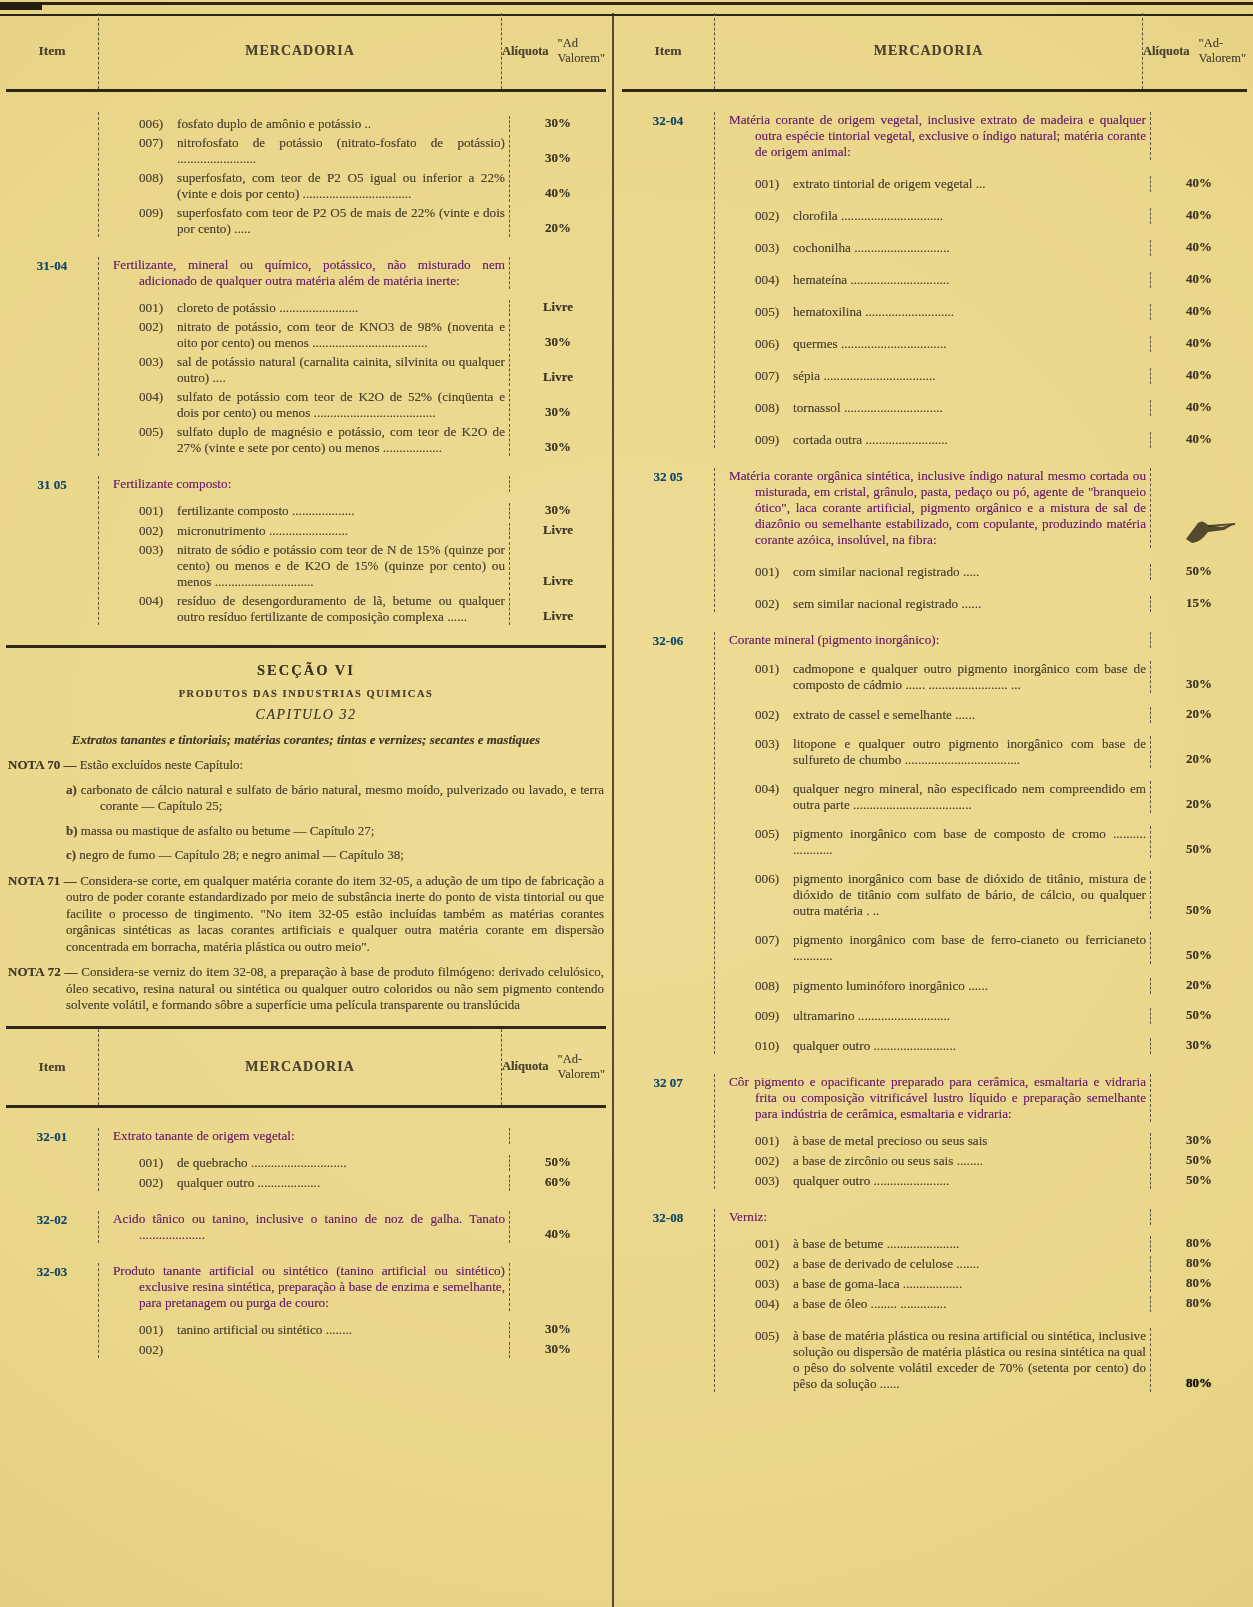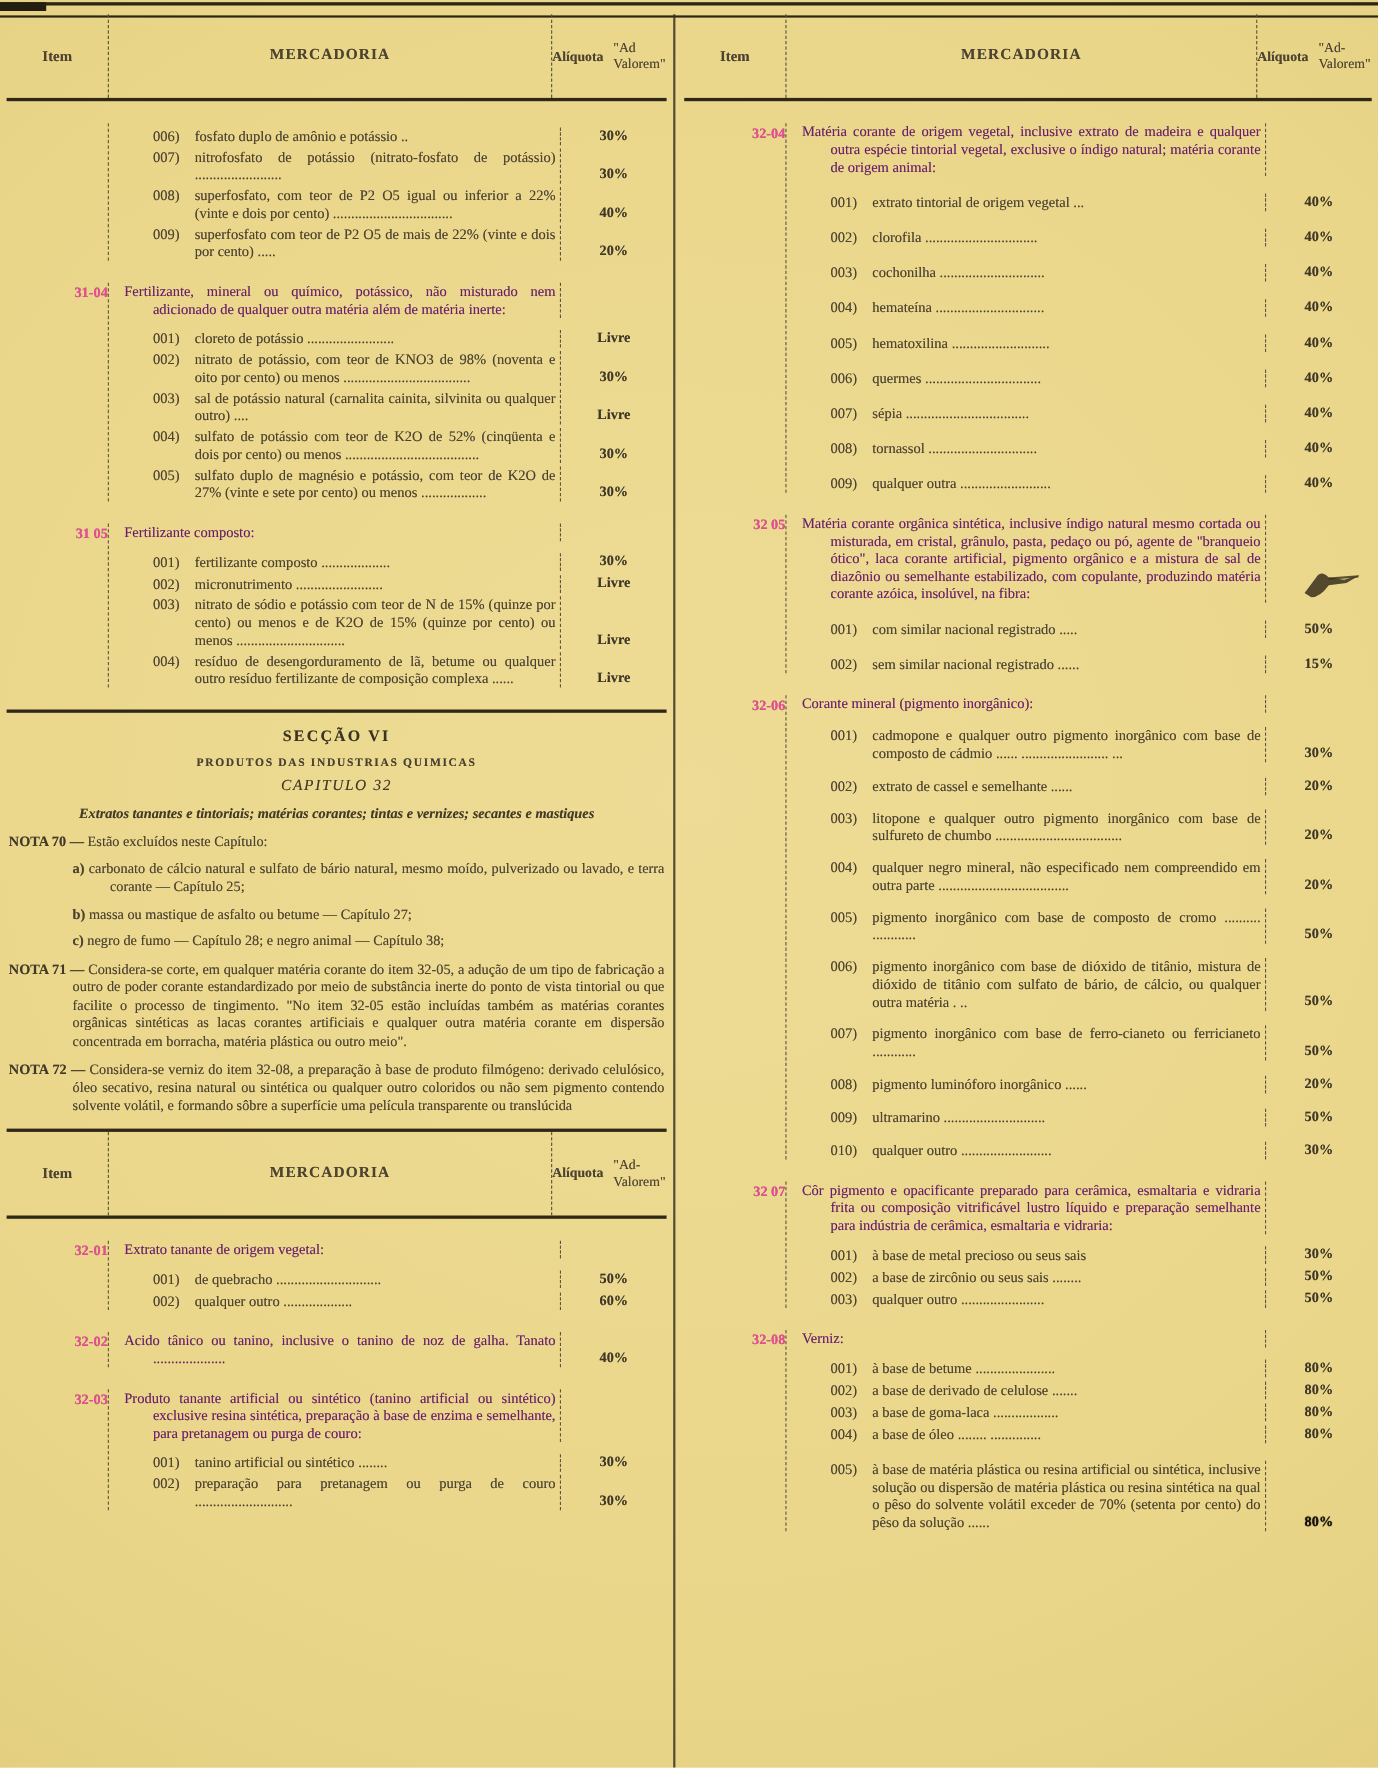--- a/index.html
+++ b/index.html
@@ -25,21 +25,21 @@
   .thead .h-item{width:92px;display:flex;align-items:center;justify-content:center;font-weight:bold;font-size:13.5px;}
   .thead .h-merc{flex:1;display:flex;align-items:center;justify-content:center;font-weight:bold;font-size:14px;letter-spacing:1px;
      border-left:1px dashed #57503c;border-right:1px dashed #57503c;}
   .thead .h-aliq{width:104px;display:flex;align-items:center;justify-content:center;gap:9px;font-size:12.5px;}
   .thead .h-aliq .a1{font-weight:bold;}
   .rule-heavy{border-top:3px solid #2f2818;height:0;}
 
   
   .tbody{padding-top:20px;}
   .block{display:flex;margin-bottom:20px;}
-  .col-item{width:92px;flex:none;font-weight:bold;font-size:13px;padding-top:1px;text-align:right;color:#ec4899;}
+  .col-item{width:92px;flex:none;font-weight:bold;font-size:13px;padding-top:1px;text-align:center;color:#0c4a6e;}
   .col-body{flex:1;border-left:1px dashed #5d5540;padding-left:14px;min-height:10px;}
   .row{display:flex;align-items:flex-end;}
   .desc{flex:1;border-right:1px dashed #5d5540;padding-right:4px;font-size:13.2px;line-height:16px;text-align:justify;}
   .desc.heading{padding-left:26px;text-indent:-26px;color:#701a75;}
   .row.sub{margin-top:3px;}
   .row.sub .desc{display:flex;text-indent:0;padding-left:26px;}
   .num{width:38px;flex:none;}
   .txt{flex:1;text-align:justify;}
   .rate{width:96px;flex:none;text-align:center;font-weight:bold;font-size:13px;color:#3e3626;padding-bottom:1px;}
   .rate.strong{color:#17120a;text-shadow:0 0 1px #17120a;}
@@ -271,21 +271,20 @@
           <div class="row sub">
             <div class="desc">
               <span class="num">001)</span>
               <span class="txt">tanino artificial ou sintético ........</span>
             </div>
             <div class="rate">30%</div>
           </div>
           <div class="row sub">
             <div class="desc">
               <span class="num">002)</span>
-              <span class="txt">preparação para pretanagem ou purga de couro ...........................</span>
             </div>
             <div class="rate">30%</div>
           </div>
         </div>
       </div>
     </div>
   <div class="bottom-pad"></div>
 </div>
 
 <div class="col col-right ink">
@@ -359,21 +358,21 @@
           <div class="row sub">
             <div class="desc">
               <span class="num">008)</span>
               <span class="txt">tornassol ..............................</span>
             </div>
             <div class="rate">40%</div>
           </div>
           <div class="row sub">
             <div class="desc">
               <span class="num">009)</span>
-              <span class="txt">qualquer outra .........................</span>
+              <span class="txt">cortada outra .........................</span>
             </div>
             <div class="rate">40%</div>
           </div>
         </div>
       </div>
       <div class="block spread2">
         <div class="col-item">32 05</div>
         <div class="col-body">
           <div class="row head-gap">
             <div class="desc heading">Matéria corante orgânica sintética, inclusive índigo natural mesmo cortada ou misturada, em cristal, grânulo, pasta, pedaço ou pó, agente de "branqueio ótico", laca corante artificial, pigmento orgânico e a mistura de sal de diazônio ou semelhante estabilizado, com copulante, produzindo matéria corante azóica, insolúvel, na fibra:</div>

